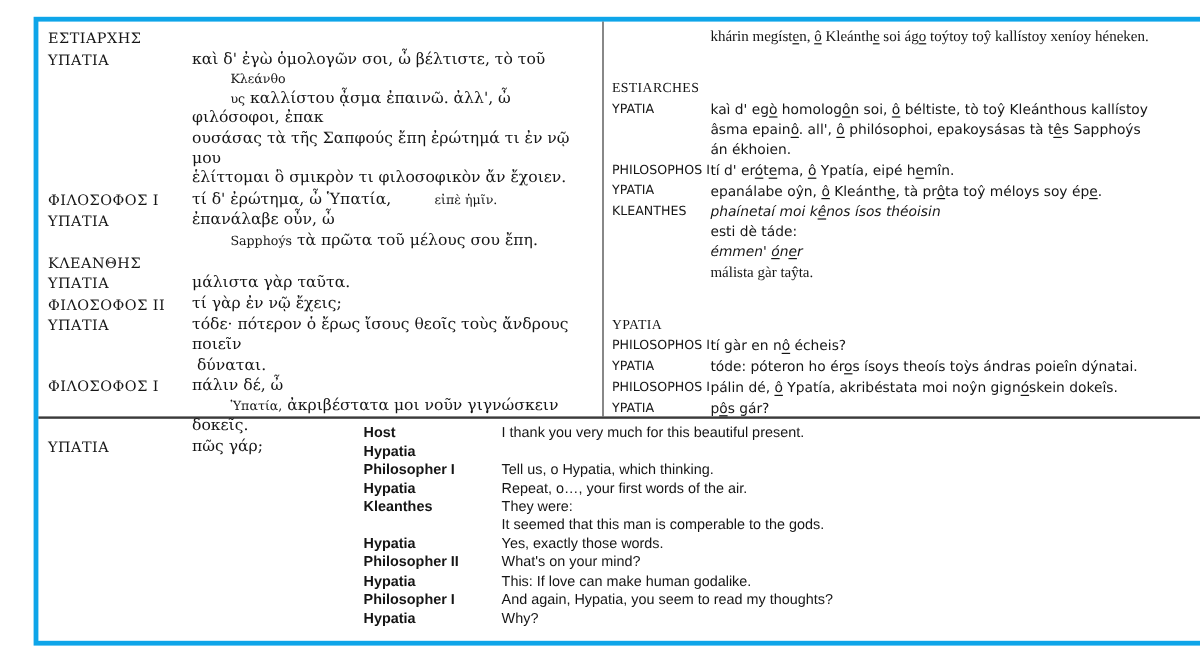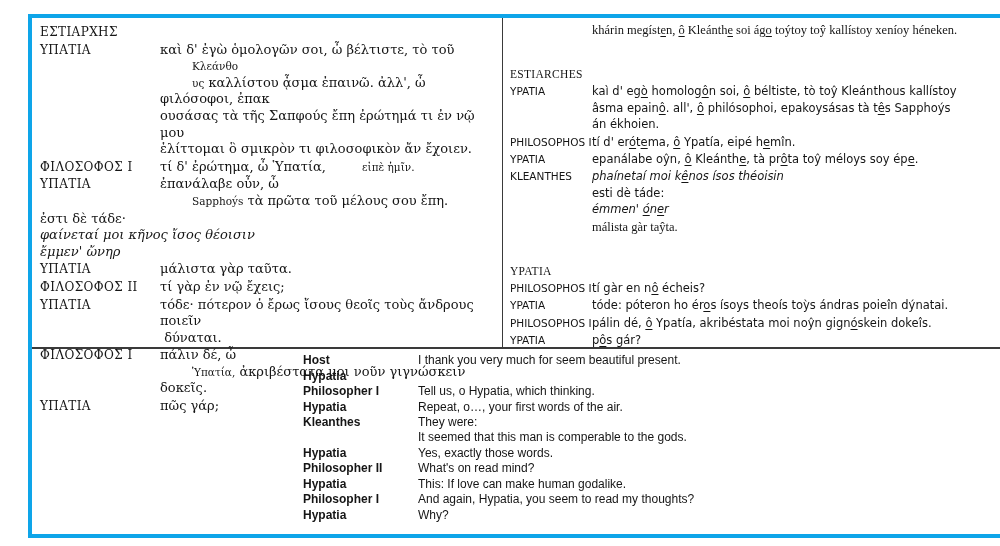--- a/index.html
+++ b/index.html
@@ -70,25 +70,21 @@
           </div>
         </div>
         <div class="row">
           <div class="spk">ΥΠΑΤΙΑ</div>
           <div class="txt">
             <div class="line">ἐπανάλαβε οὖν, ὦ</div>
             <div class="line"><span class="sm">Sapphoýs</span> τὰ πρῶτα τοῦ μέλους σου ἔπη.</div>
           </div>
         </div>
         <div class="row">
-          <div class="txt">
-            <div class="line">ἐστι δὲ τάδε·</div>
-            <div class="line i">φαίνεταί μοι κῆνος ἴσος θέοισιν</div>
-            <div class="line i">ἔμμεν' ὤνηρ</div>
-          </div>
+          <div class="spk">ΚΛΕΑΝΘΗΣ</div>
         </div>
         <div class="row">
           <div class="spk">ΥΠΑΤΙΑ</div>
           <div class="txt">
             <div class="line">μάλιστα γὰρ ταῦτα.</div>
           </div>
         </div>
         <div class="row">
           <div class="spk">ΦΙΛΟΣΟΦΟΣ ΙΙ</div>
           <div class="txt">
@@ -180,21 +176,21 @@
           <div class="txt">
             <div class="line">p<u>ô</u>s gár?</div>
           </div>
         </div>
       </div>
   </div>
   <div class="panel-english">
       <div class="row">
         <div class="spk">Host</div>
         <div class="txt">
-          <div class="line">I thank you very much for seem beautiful present.</div>
+          <div class="line">I thank you very much for this beautiful present.</div>
         </div>
       </div>
       <div class="row">
         <div class="spk">Hypatia</div>
       </div>
       <div class="row">
         <div class="spk">Philosopher I</div>
         <div class="txt">
           <div class="line">Tell us, o Hypatia, which thinking.</div>
         </div>
@@ -214,21 +210,21 @@
       </div>
       <div class="row">
         <div class="spk">Hypatia</div>
         <div class="txt">
           <div class="line">Yes, exactly those words.</div>
         </div>
       </div>
       <div class="row">
         <div class="spk">Philosopher II</div>
         <div class="txt">
-          <div class="line">What's on read mind?</div>
+          <div class="line">What's on your mind?</div>
         </div>
       </div>
       <div class="row">
         <div class="spk">Hypatia</div>
         <div class="txt">
           <div class="line">This: If love can make human godalike.</div>
         </div>
       </div>
       <div class="row">
         <div class="spk">Philosopher I</div>

